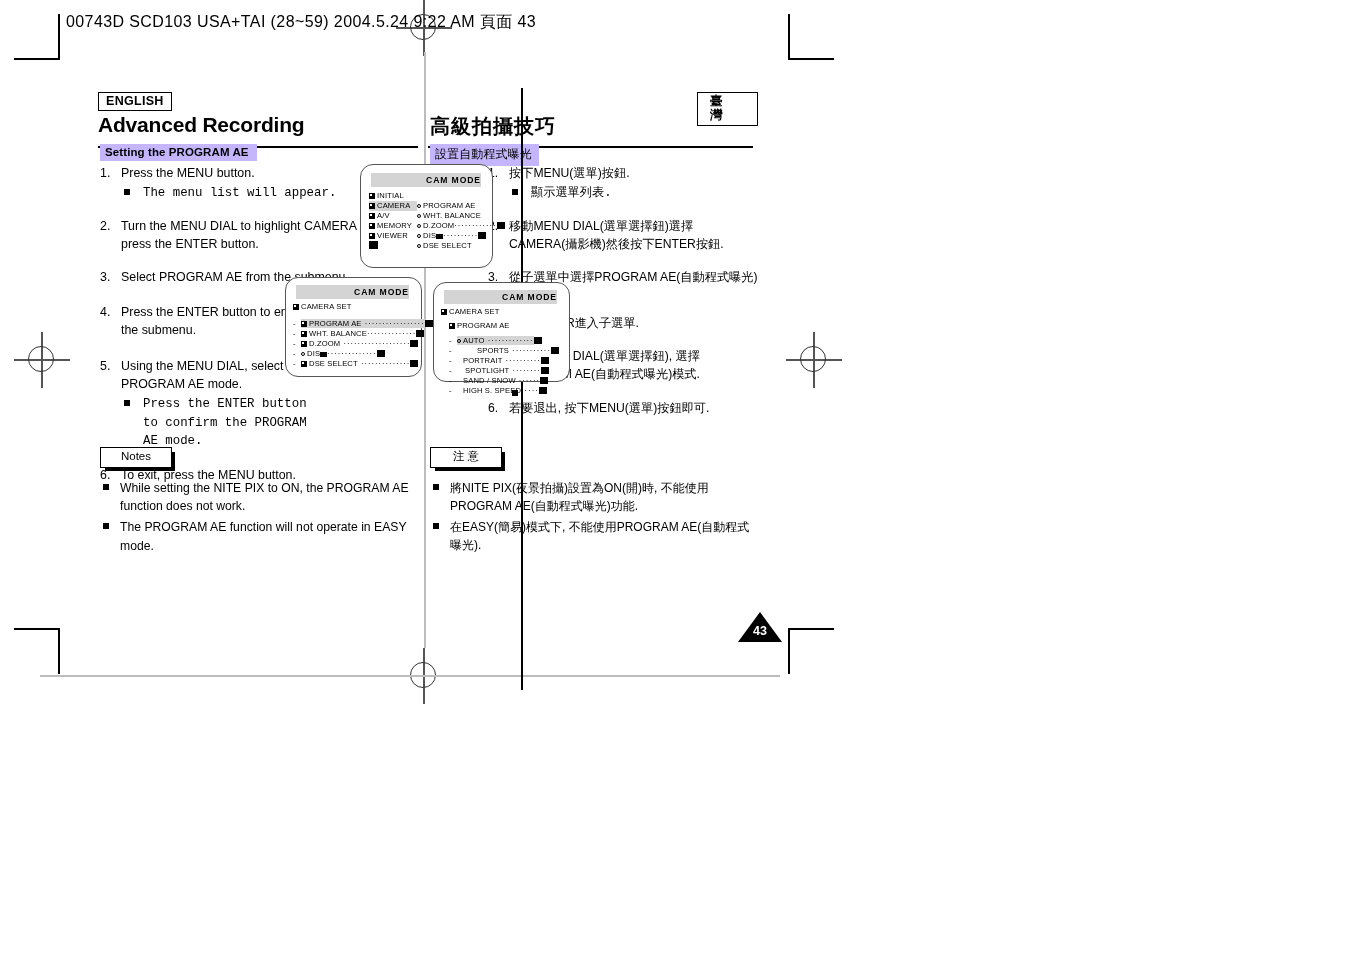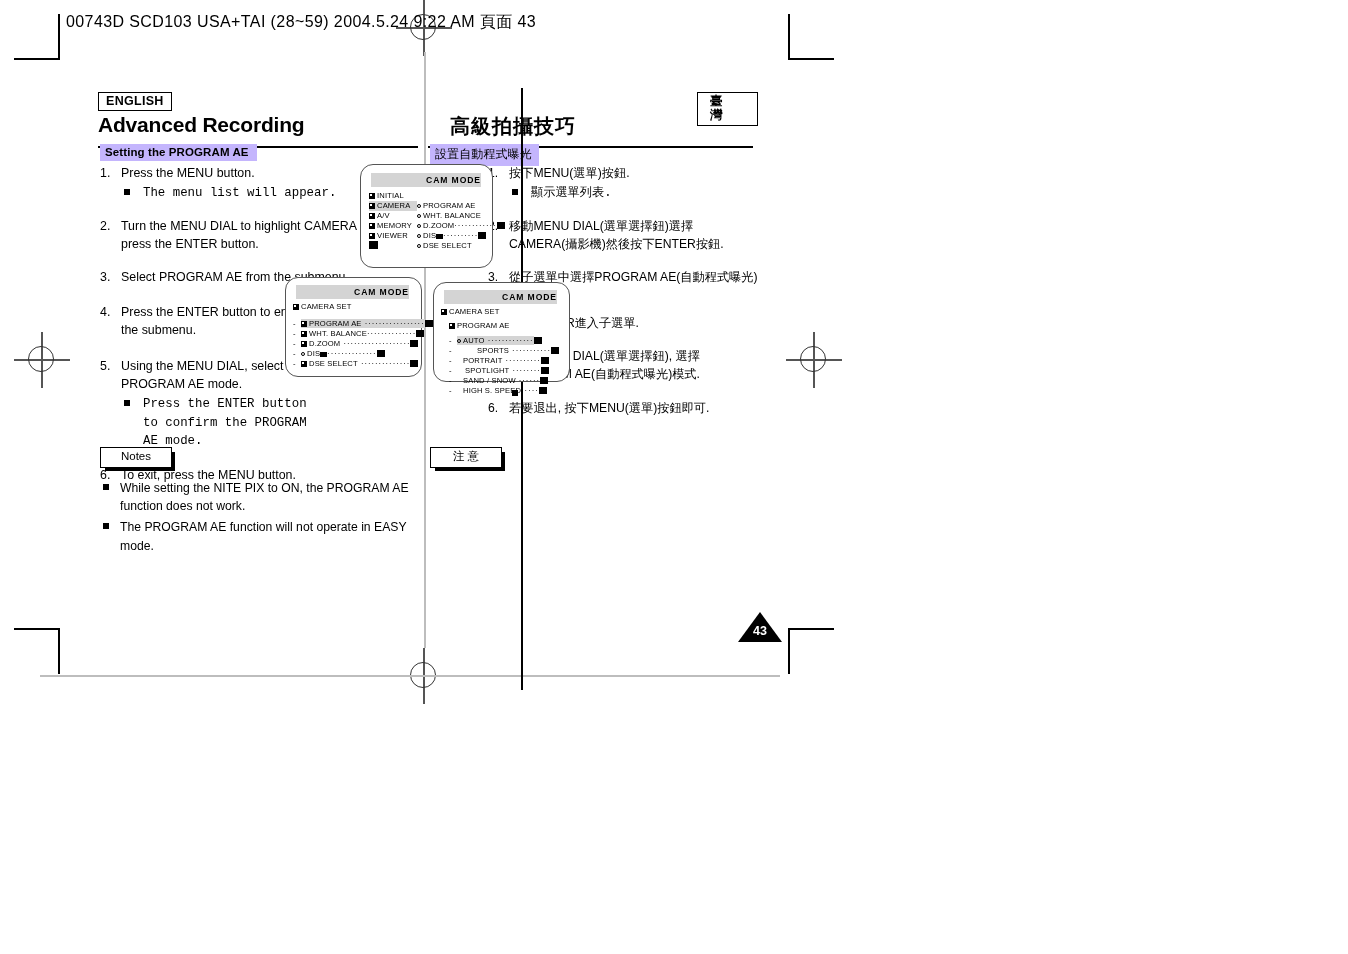--- a/index.html
+++ b/index.html
@@ -122,21 +122,21 @@
   }
 
   .chapter-title {
     position: absolute;
     top: 25px;
     font-size: 21px;
     font-weight: bold;
     letter-spacing: -0.2px;
   }
   #chapter-en { left: 0px; }
-  #chapter-zh { left: 352px; font-size: 20px; letter-spacing: 1px; text-align: center; }
+  #chapter-zh { left: 332px; font-size: 20px; letter-spacing: 1px; text-align: center; }
 
   .rule {
     position: absolute;
     top: 58px;
     height: 2.2px;
     background: #000;
   }
   #rule-left  { left: 0px;   width: 320px; }
   #rule-right { left: 330px; width: 325px; }
 
@@ -563,20 +563,30 @@
           <span class="sq"></span>
           <span>The PROGRAM AE function will not operate in EASY mode.</span>
         </div>
       </div>
     </div>
 
     <div class="notes-wrap" id="notes-zh">
       <span class="notes-tab-shadow-holder">
         <span class="notes-tab">注 意</span>
       </span>
+      <div class="note-list">
+        <div class="note-item">
+          <span class="sq"></span>
+          <span>將NITE PIX(夜景拍攝)設置為ON(開)時, 不能使用PROGRAM AE(自動程式曝光)功能.</span>
+        </div>
+        <div class="note-item">
+          <span class="sq"></span>
+          <span>在EASY(簡易)模式下, 不能使用PROGRAM AE(自動程式曝光).</span>
+        </div>
+      </div>
     </div>
 
   </div>
 
   <div id="page-badge">
     <div class="tri"></div>
     <div class="num">43</div>
   </div>
 
 </div>

